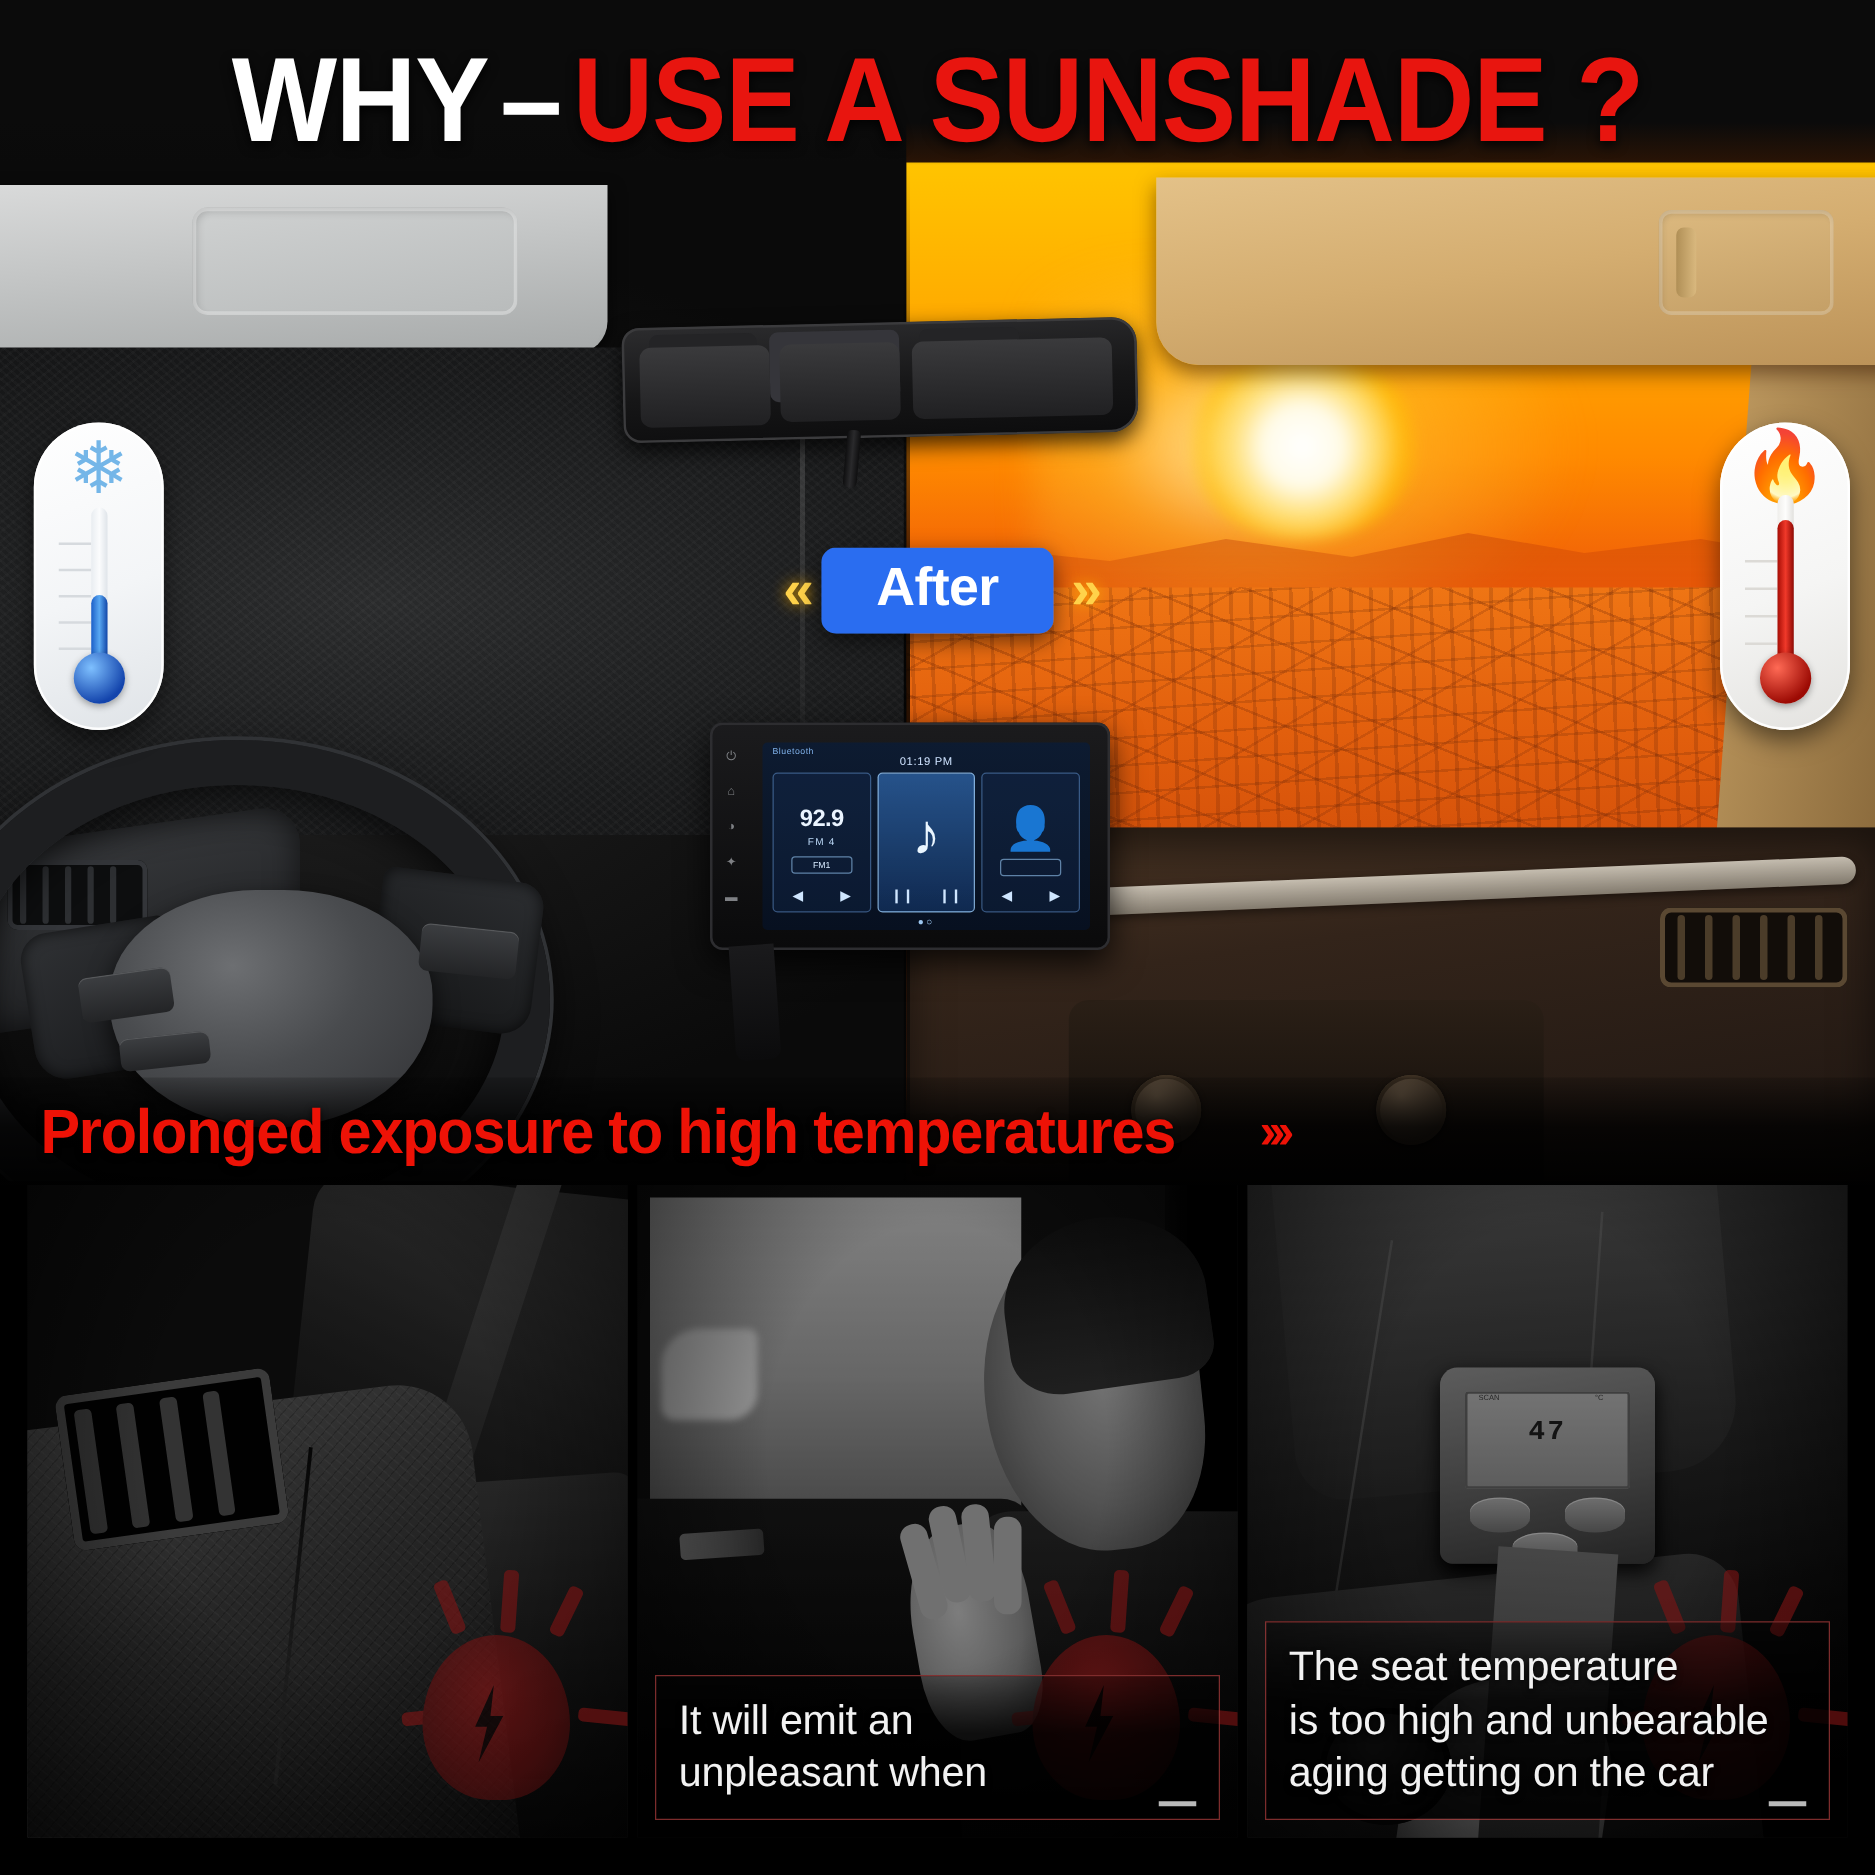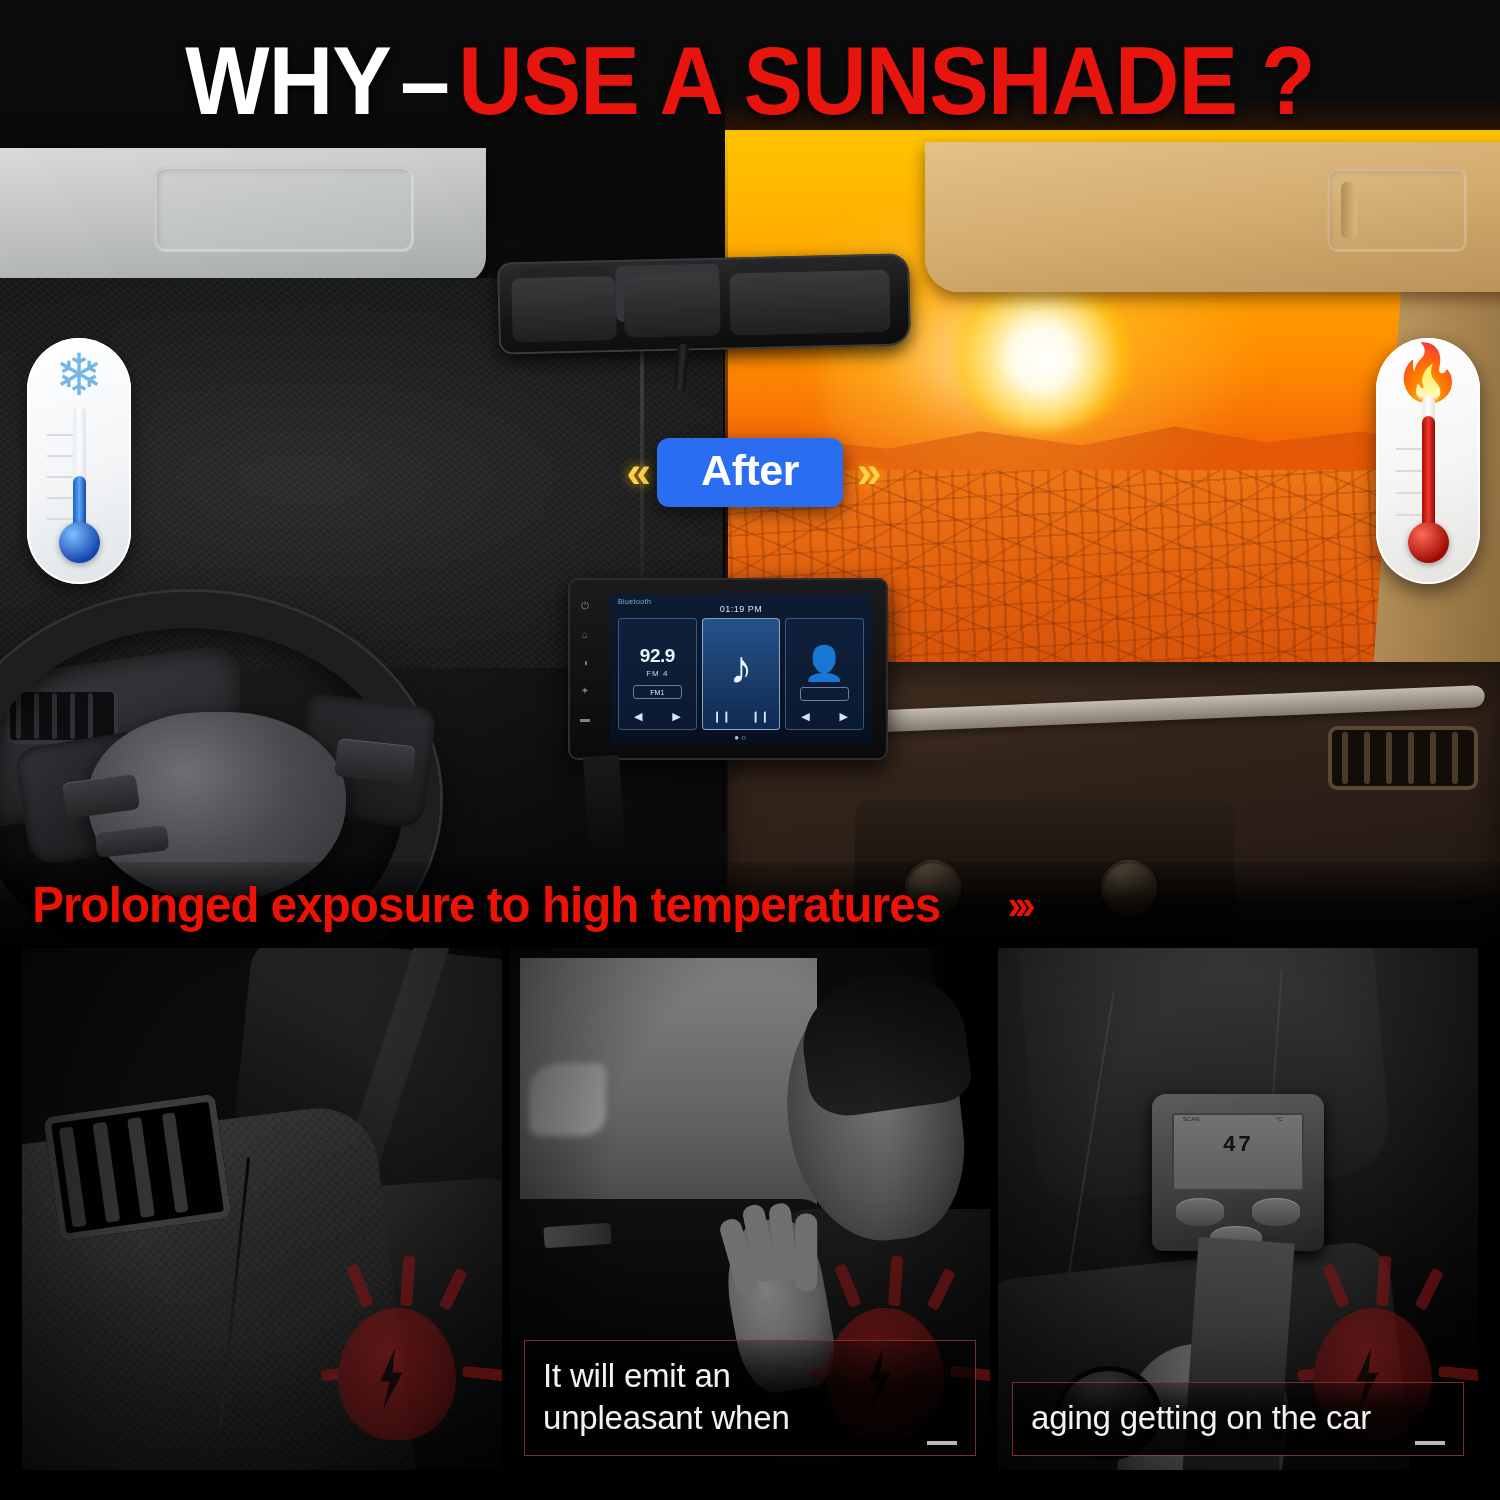--- a/index.html
+++ b/index.html
@@ -648,19 +648,21 @@
       <div class="hazard">
         <div class="hz-ray" style="left:46px;top:6px;width:12px;height:44px;transform:rotate(-22deg)"></div>
         <div class="hz-ray" style="left:84px;top:0px;width:12px;height:50px;transform:rotate(4deg)"></div>
         <div class="hz-ray" style="left:122px;top:10px;width:12px;height:42px;transform:rotate(26deg)"></div>
         <div class="hz-ray" style="left:6px;top:112px;width:44px;height:11px;transform:rotate(-6deg)"></div>
         <div class="hz-ray" style="left:146px;top:112px;width:44px;height:11px;transform:rotate(6deg)"></div>
         <div class="hz-disc"></div>
         <div class="hz-bolt"></div>
       </div>
       <div class="cap-box">
+        <div class="cap-text">The seat temperature</div>
+        <div class="cap-text">is too high and unbearable</div>
         <div class="cap-text">aging getting on the car</div>
         <div class="cap-underscore"></div>
       </div>
     </div>
   </div>
 
 </div>
 
 </body></html>

